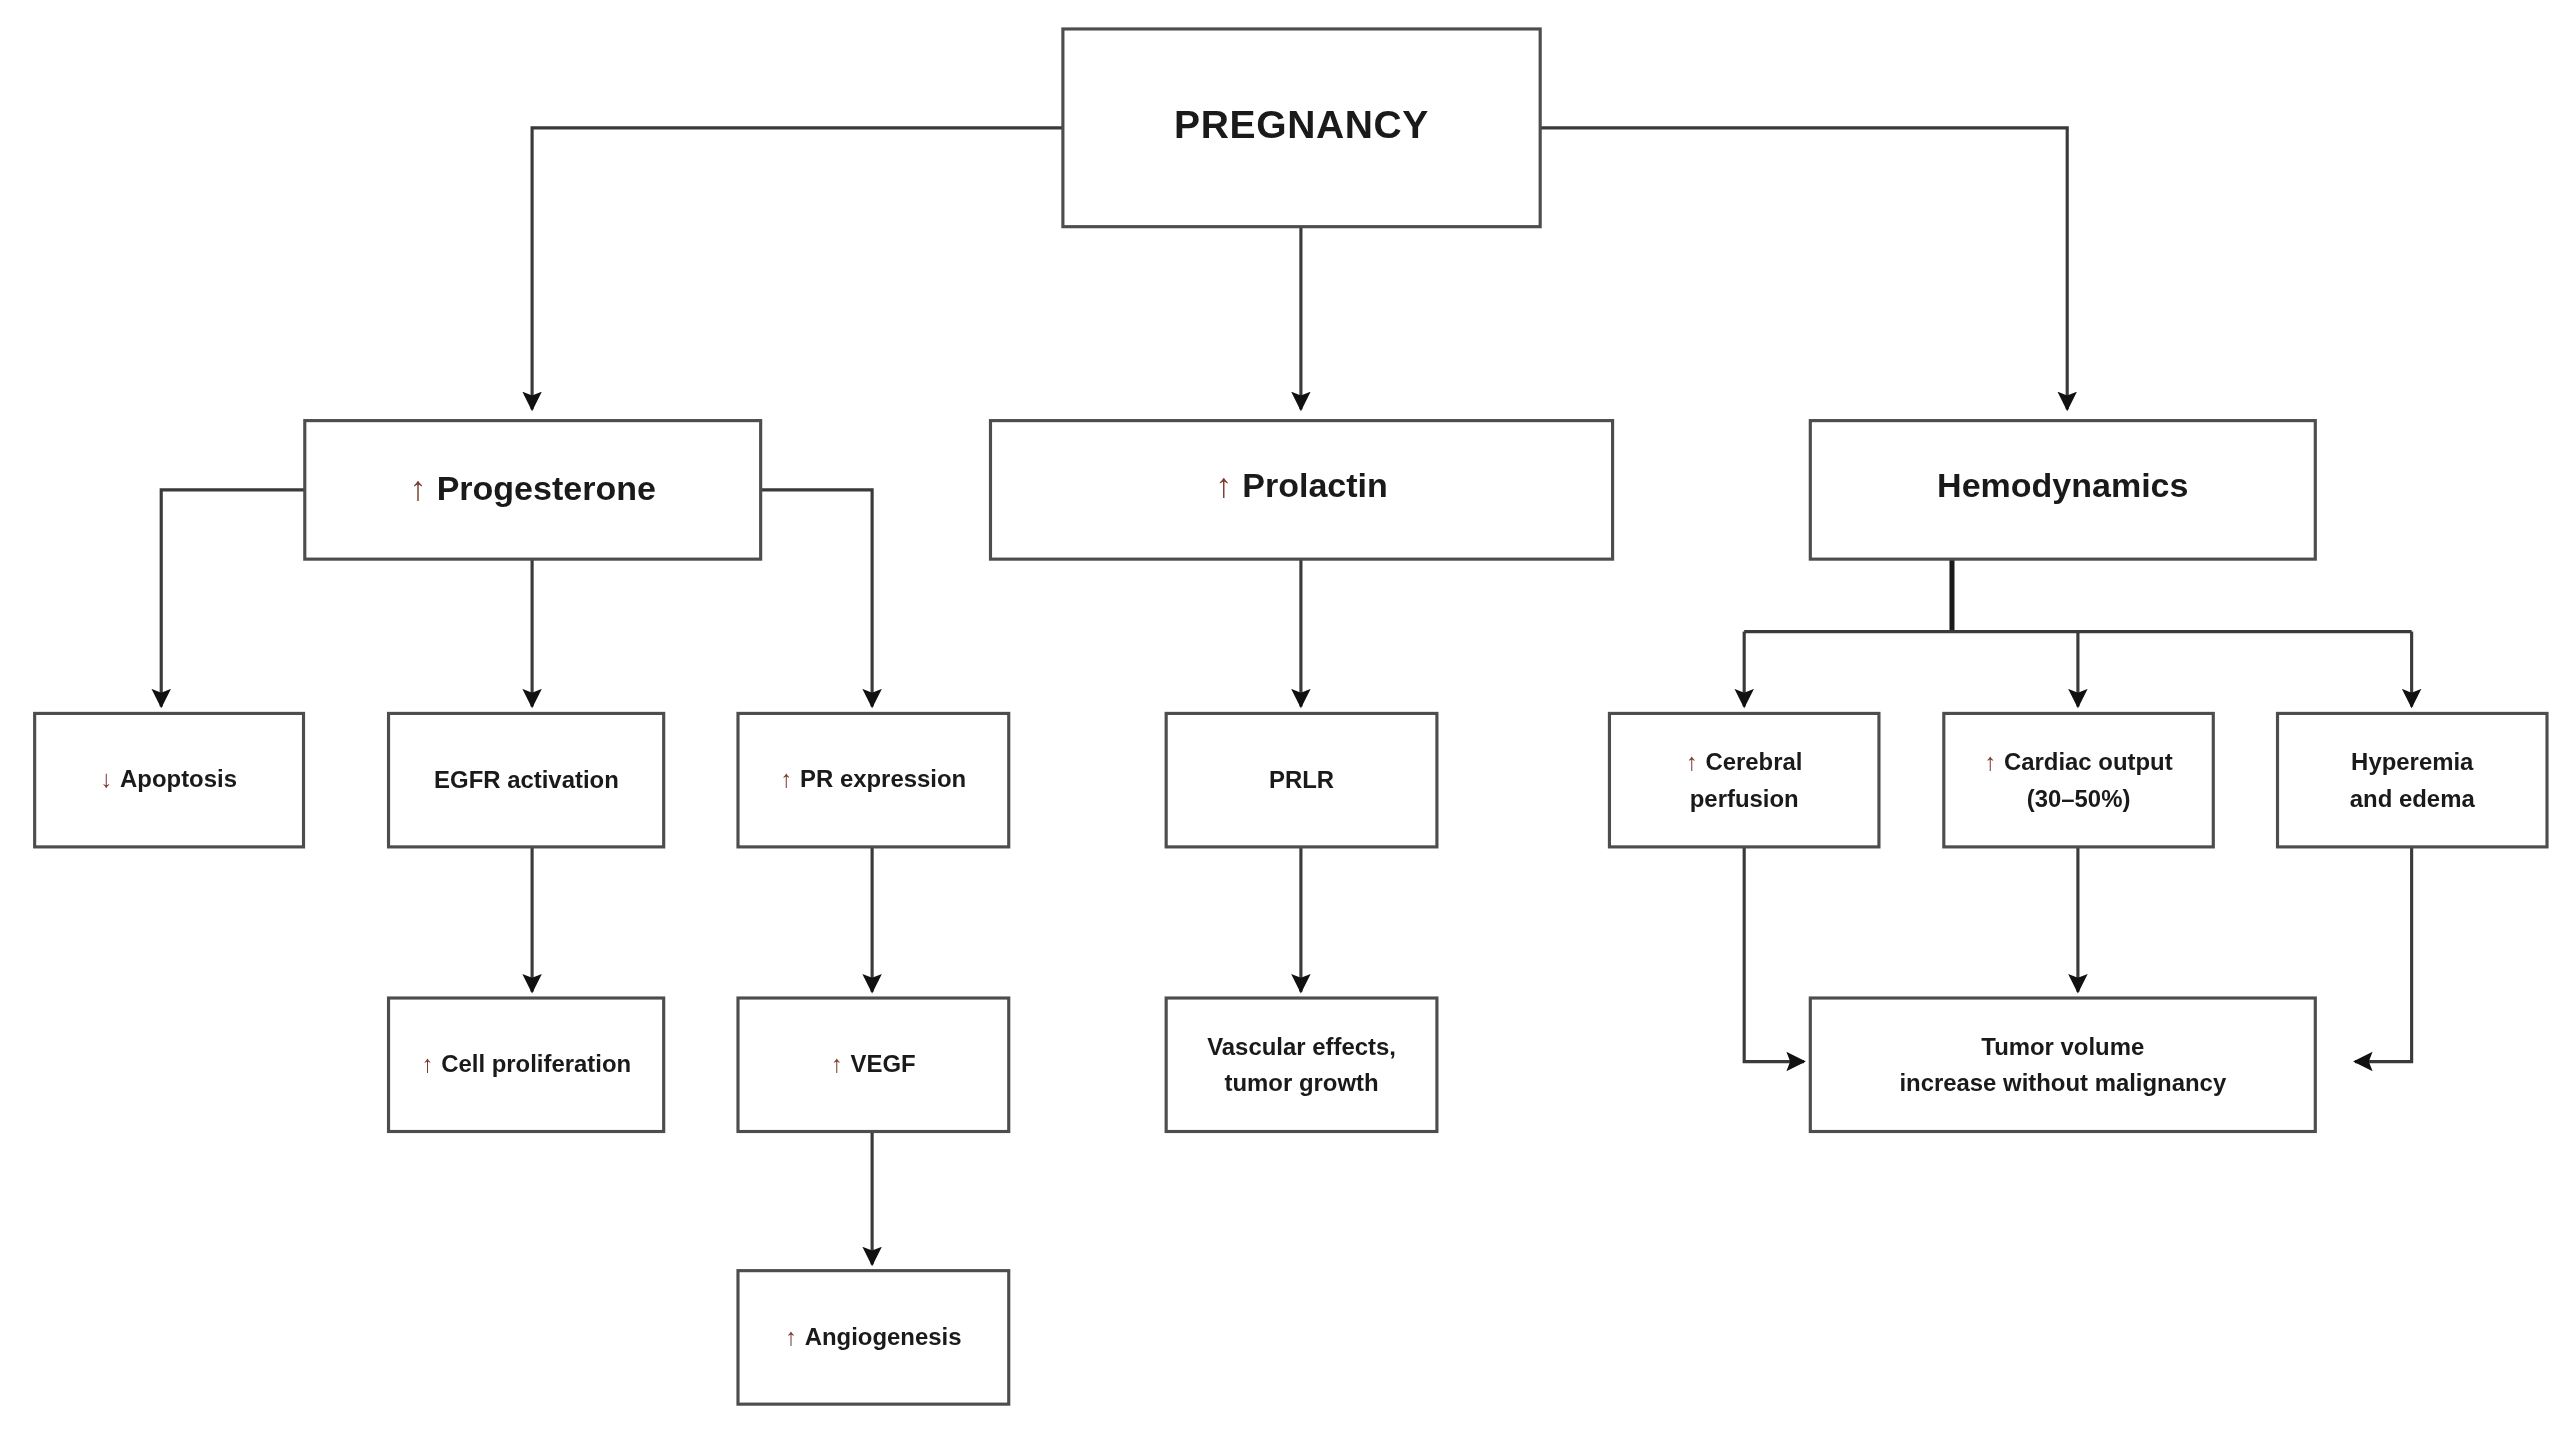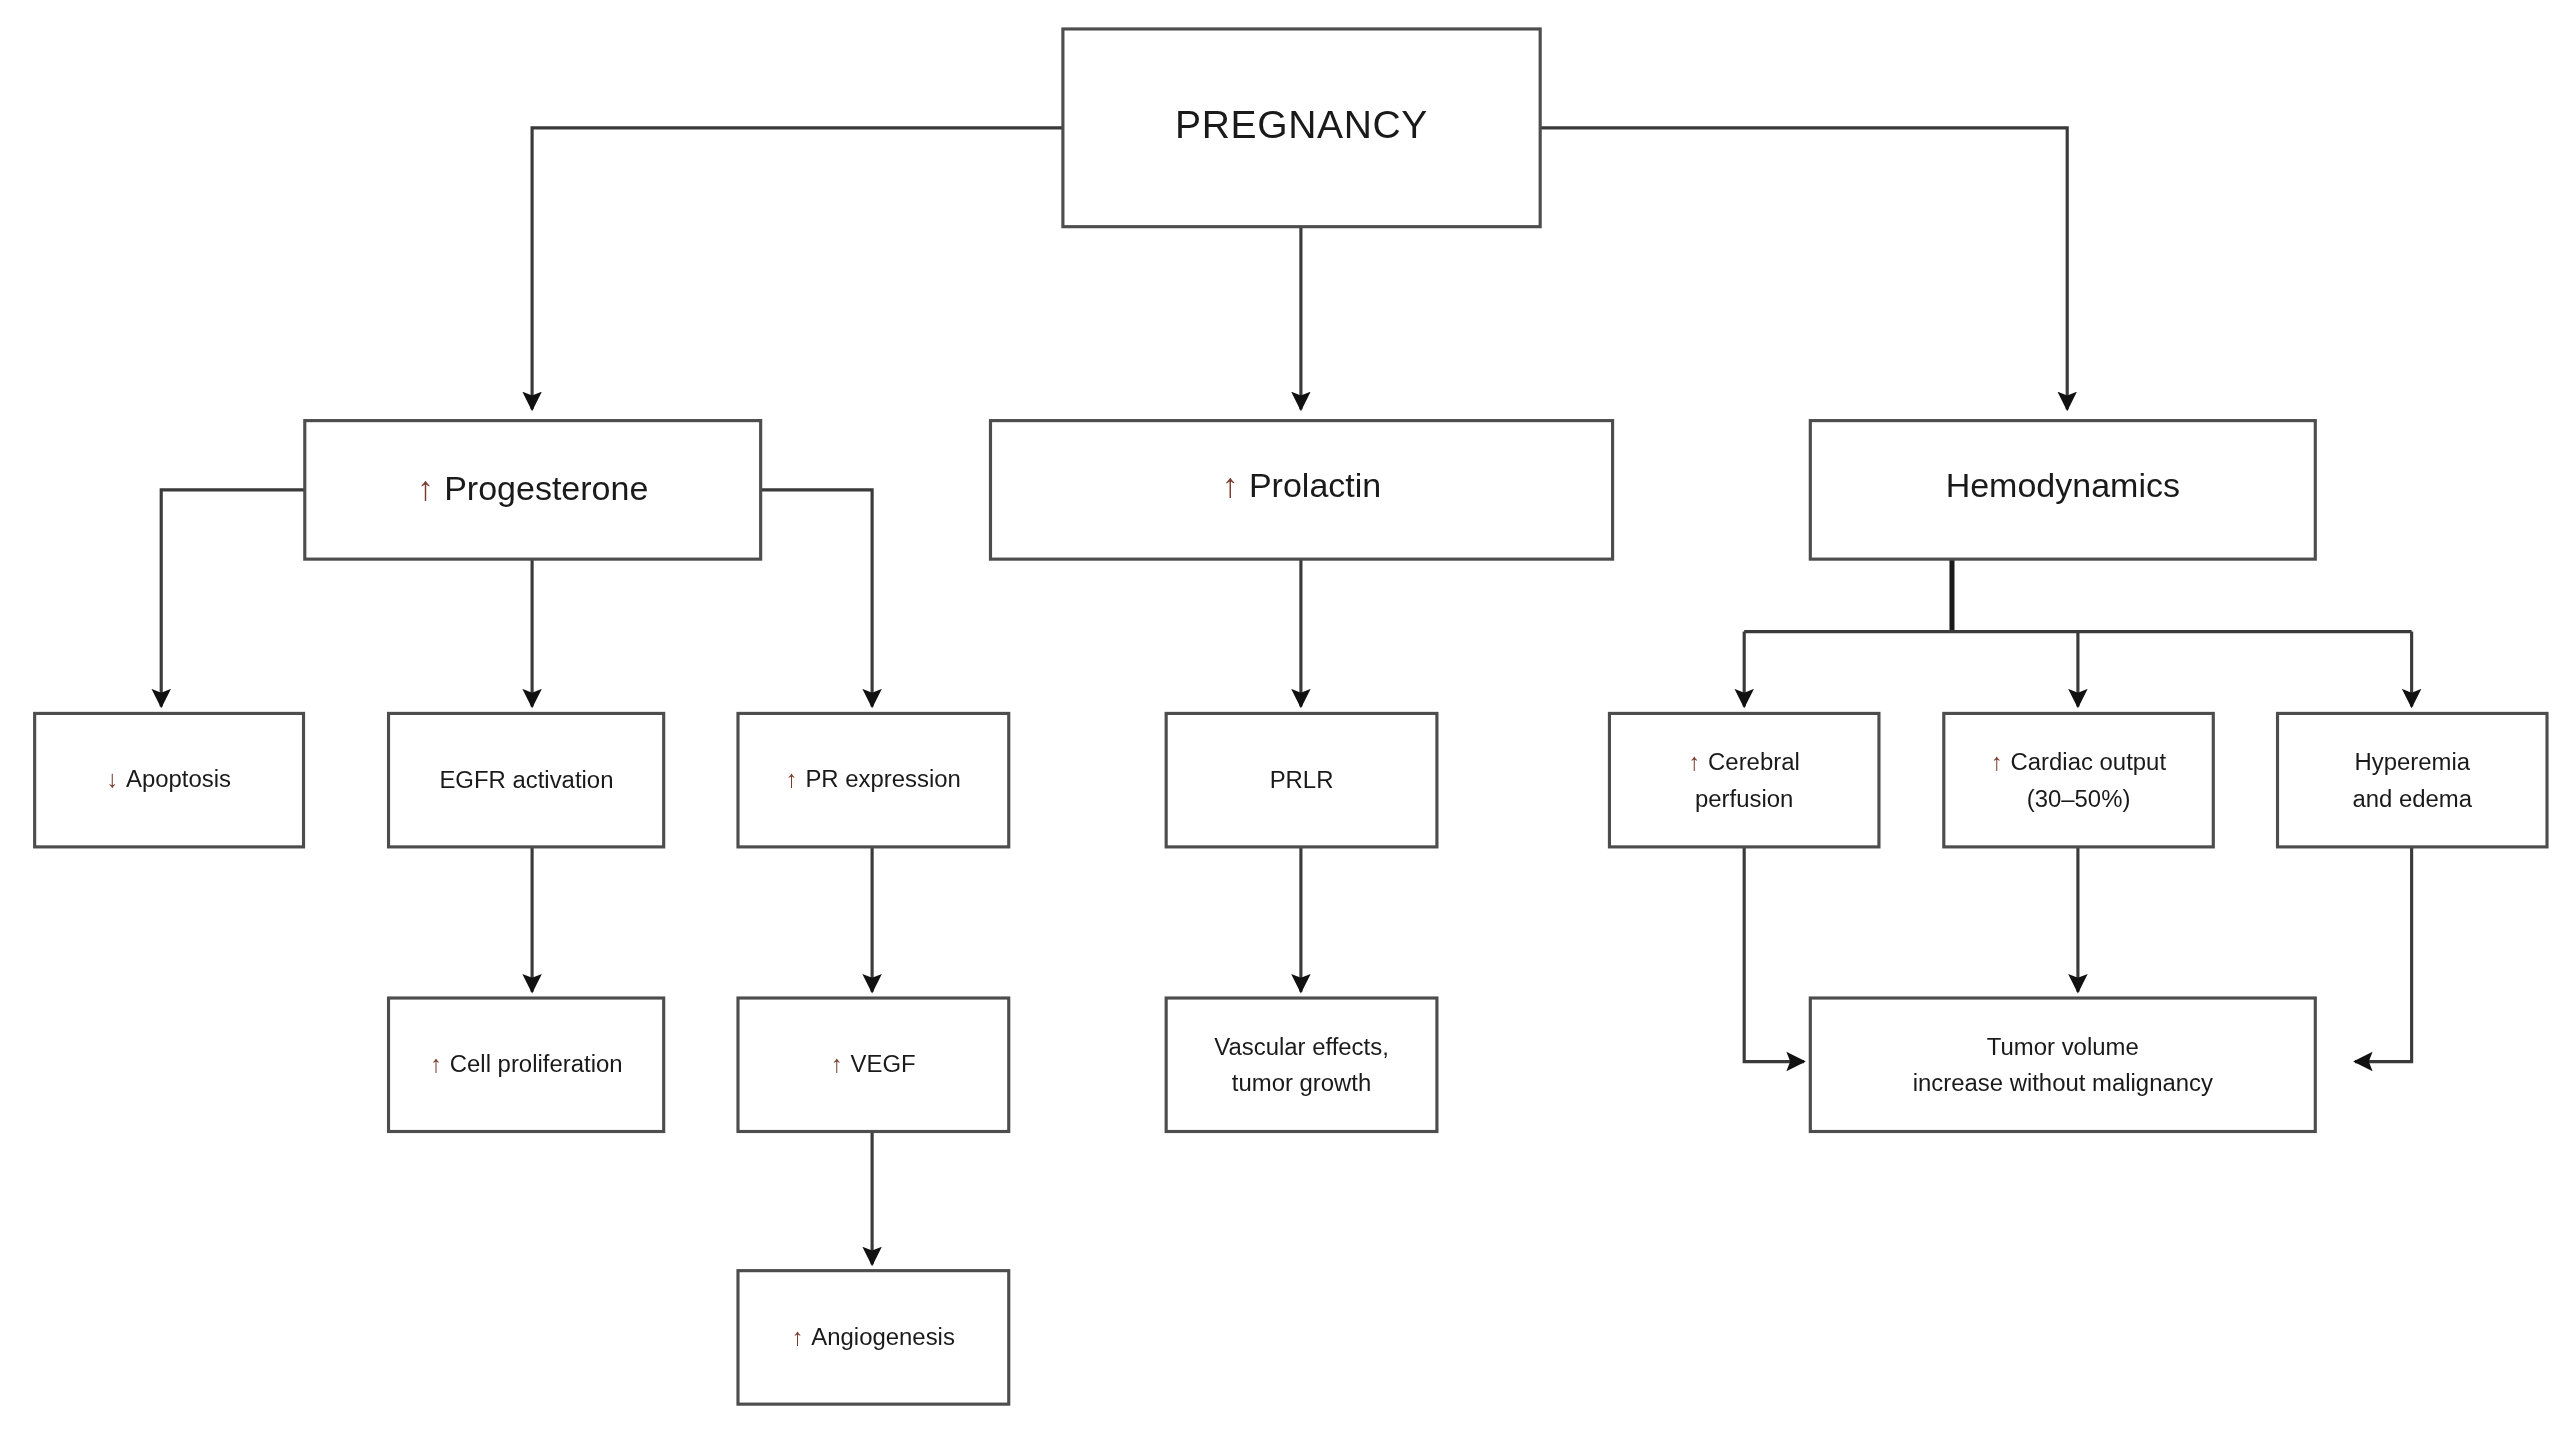--- a/index.html
+++ b/index.html
@@ -11,20 +11,21 @@
     width: 2576px;
     height: 1435px;
     font-family: "Liberation Sans", sans-serif;
     overflow: hidden;
   }
   #flowchart-root {
     position: relative;
     width: 2576px;
     height: 1435px;
     background: #ffffff;
+    font-weight: bold;
   }
   svg.diagram {
     display: block;
     width: 2576px;
     height: 1435px;
   }
   .node-rect {
     fill: #ffffff;
     stroke: #4d4d4d;
     stroke-width: 5;

